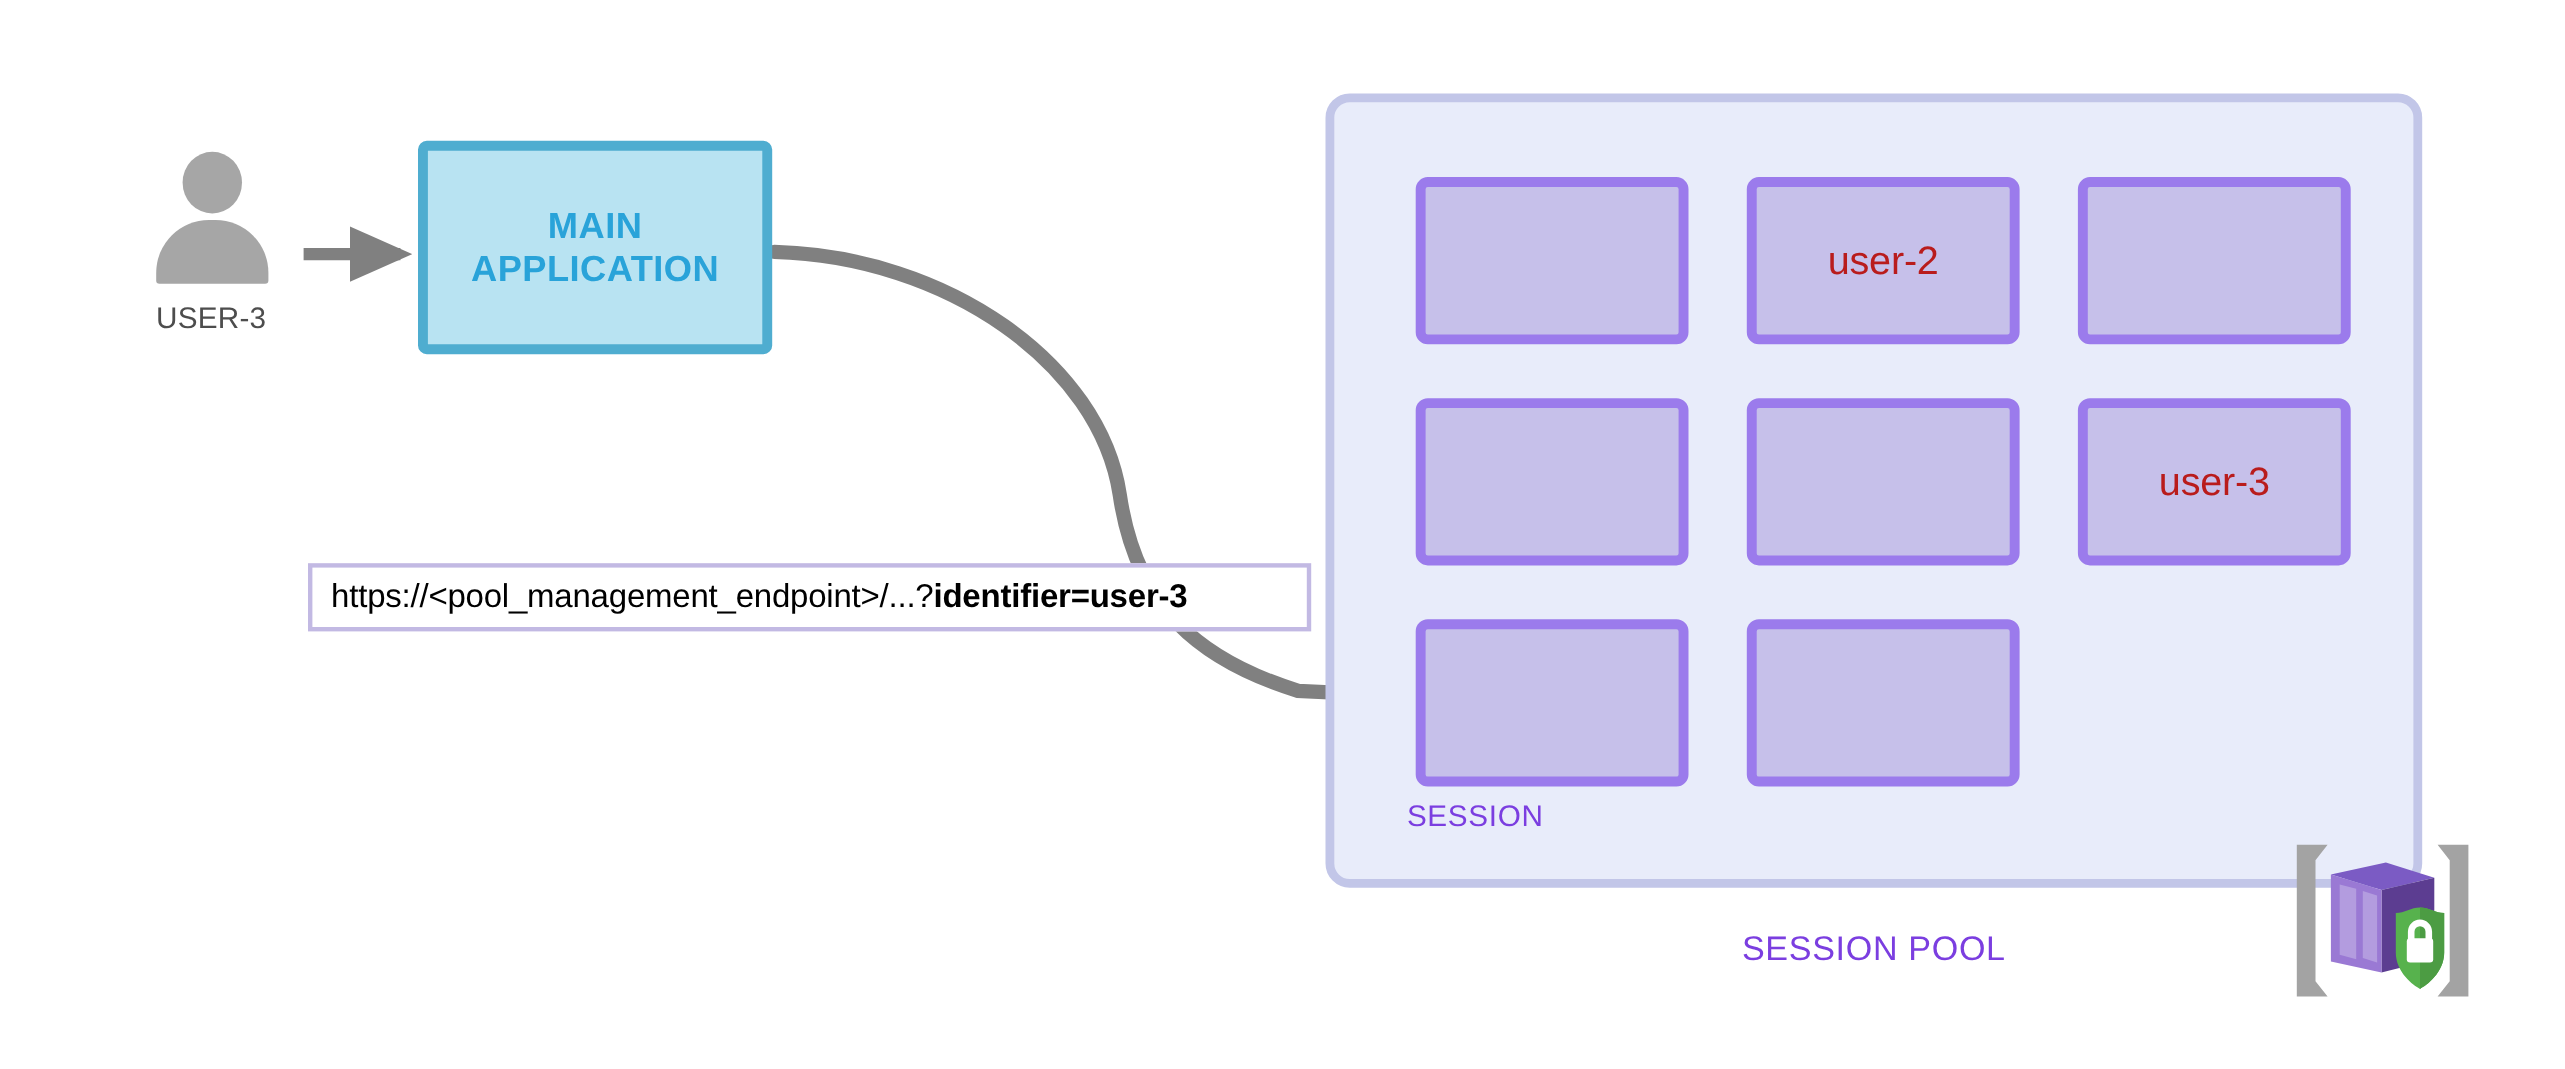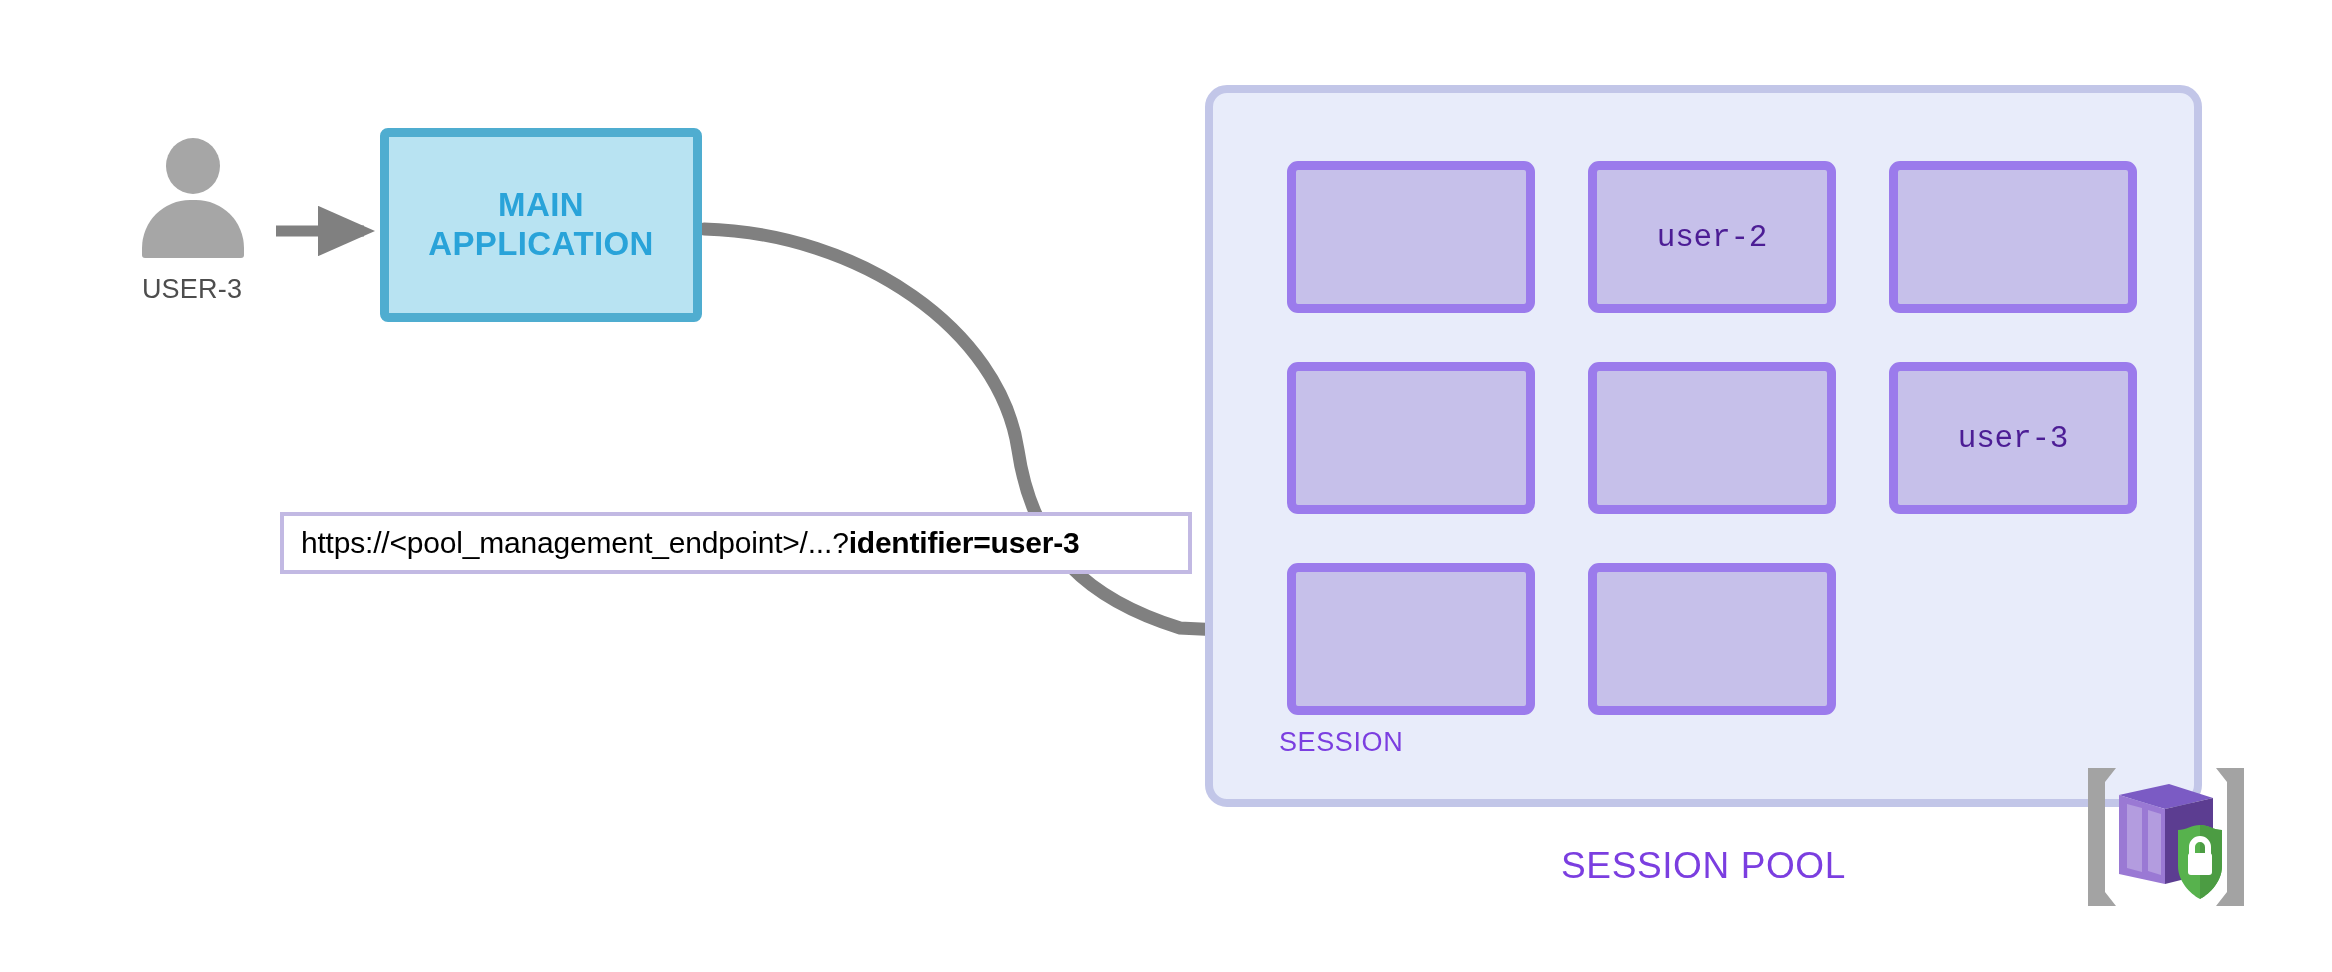--- a/index.html
+++ b/index.html
@@ -154,44 +154,43 @@
   .session-box {
     box-sizing: border-box;
     background: #c6c0ea;
     border: 9px solid #9b7bec;
     border-radius: 11px;
     display: flex;
     align-items: center;
     justify-content: center;
   }
   .session-box-label {
-    font-size: 31px;
-    color: #4c1d95;
+    font-size: 36px;
+    color: #b91c1c;
     letter-spacing: -0.2px;
     white-space: nowrap;
-    font-family: Liberation Mono, monospace;
   }
   #session-label {
     position: absolute;
     left: 1279px;
     top: 727px;
     width: 248px;
     text-align: left;
     font-size: 27px;
     color: #7b3ee0;
     letter-spacing: 0.6px;
     white-space: nowrap;
   }
   #session-pool-label {
     position: absolute;
     left: 1205px;
     top: 845px;
     width: 997px;
     text-align: center;
-    font-size: 37px;
+    font-size: 31px;
     color: #7b3ee0;
     letter-spacing: 0.6px;
     white-space: nowrap;
   }
 
   
   #azure-icon {
     position: absolute;
     left: 2082px;
     top: 762px;

